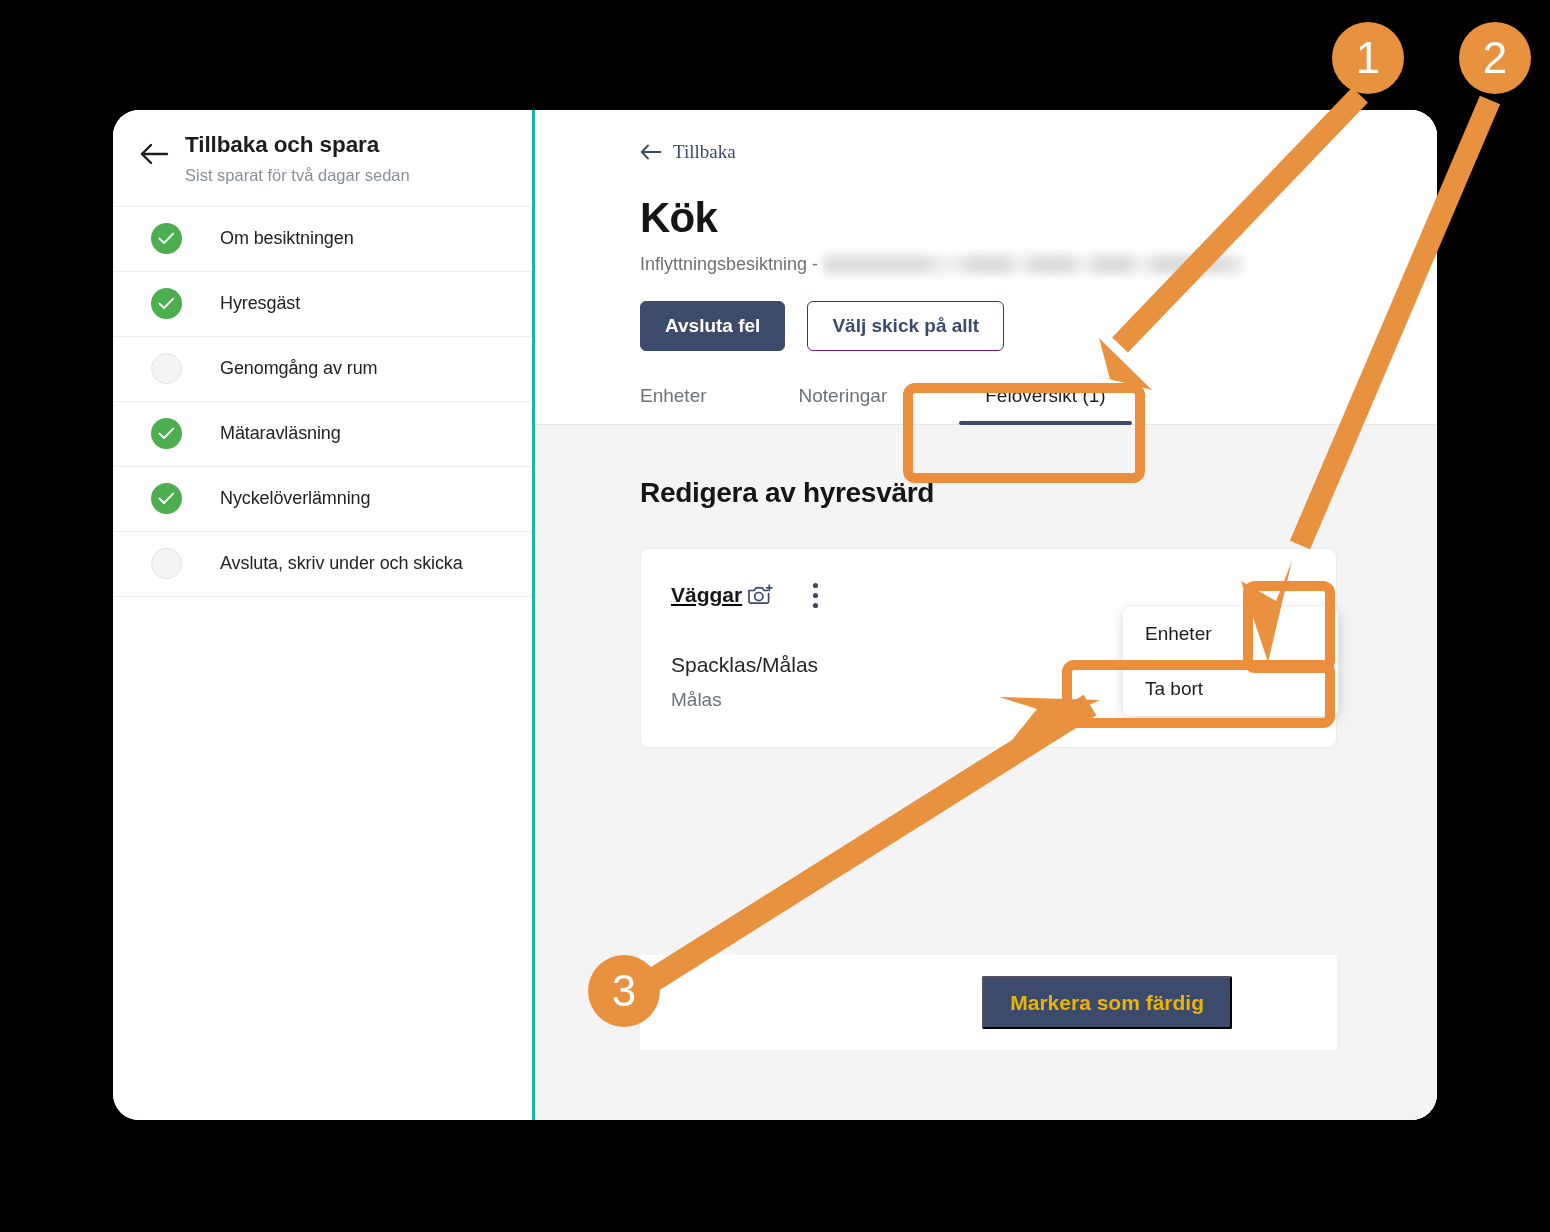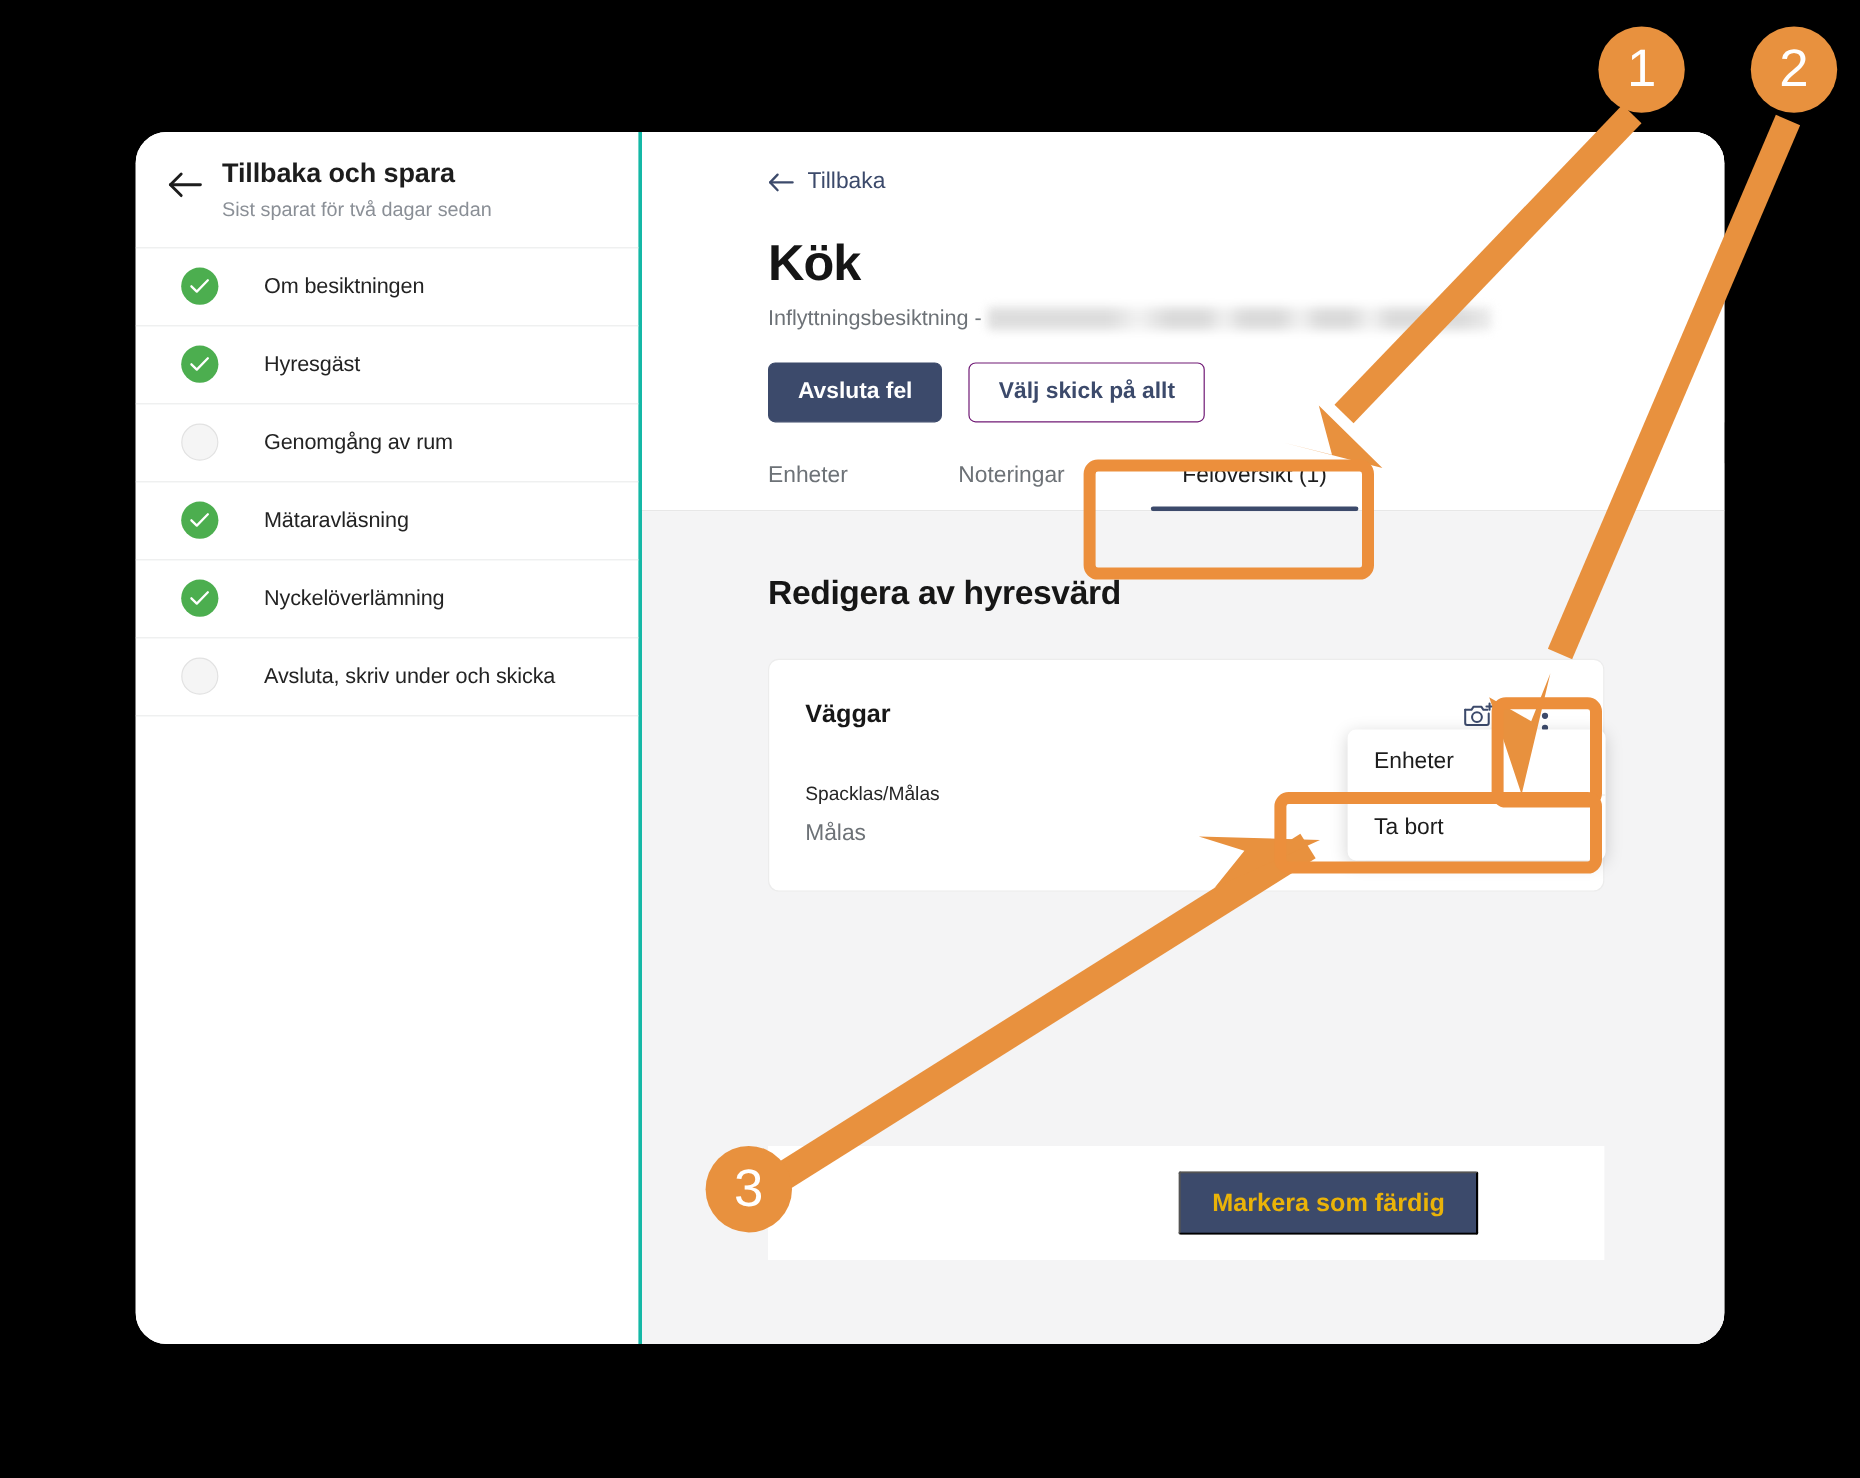--- a/index.html
+++ b/index.html
@@ -74,21 +74,21 @@
   
   .main {
     flex: 1 1 auto;
     display: flex; flex-direction: column;
     background: #ffffff;
     min-width: 0;
   }
   .main-head { padding: 31px 0 0 105px; background: #fff; }
   .back-link {
     display: inline-flex; align-items: center; gap: 11px;
-    color: #3c4a6b; font-size: 19px; cursor: pointer;
+    color: #3c4a6b; font-size: 19px; cursor: pointer; font-family: Liberation Serif, serif;
   }
   .back-link svg { display: block; }
   .page-title {
     font-size: 42px; font-weight: 700; color: #151515;
     margin-top: 30px; letter-spacing: -0.8px;
   }
   .subtitle-row {
     display: flex; align-items: center;
     margin-top: 12px;
     font-size: 18px; color: #6d7277;
@@ -153,30 +153,30 @@
 
   .defect-card {
     background: #ffffff;
     border: 1px solid #ececec;
     border-radius: 9px;
     margin-top: 39px;
     padding: 27px 30px 36px 30px;
     position: relative;
   }
   .defect-top {
-    display: flex; align-items: center; justify-content: space-between;
+    display: flex; align-items: center;  text-decoration: underline;
   }
   .defect-name { font-size: 21px; font-weight: 700; color: #171717; }
   .defect-actions { display: flex; align-items: center; gap: 16px; }
   .icon-btn {
     width: 38px; height: 38px;
     display: flex; align-items: center; justify-content: center;
     cursor: pointer; border-radius: 5px;
   }
-  .defect-line1 { font-size: 16px; color: #262626; margin-top: 39px; }
+  .defect-line1 { font-size: 21px; color: #262626; margin-top: 39px; }
   .defect-line2 { font-size: 19px; color: #6d7277; margin-top: 12px; }
 
   .dropdown {
     position: absolute;
     right: -2px; top: 58px;
     width: 215px;
     background: #ffffff;
     border-radius: 7px;
     box-shadow: 0 3px 14px rgba(0,0,0,0.17);
     overflow: hidden;

